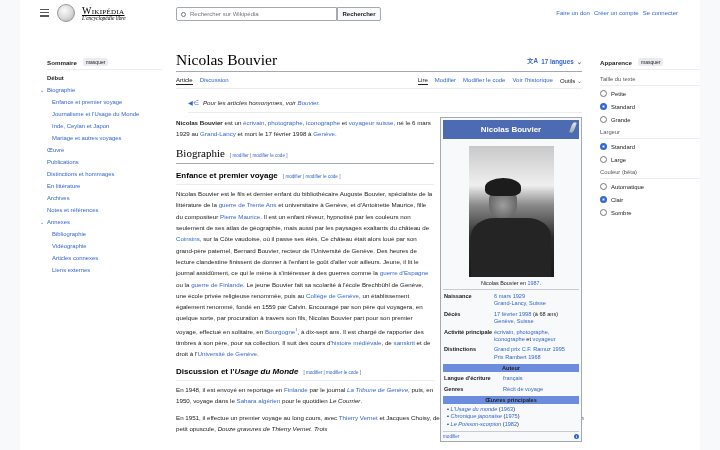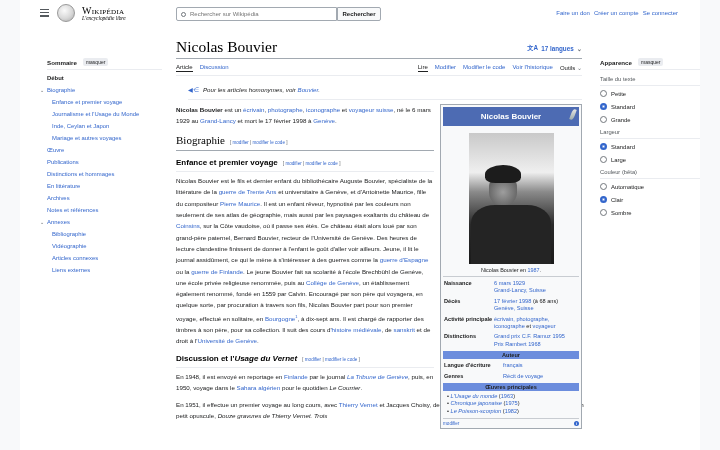--- a/index.html
+++ b/index.html
@@ -6,42 +6,42 @@
   html, body { width: 720px; height: 450px; overflow: hidden; background: #f8f9fa; }
   body { font-family: "Liberation Sans", sans-serif; color: #202122; font-size: 6.2px; position: relative; }
   a, .link { color: #3366cc; text-decoration: none; }
   .page { position: absolute; left: 20px; top: 0; width: 680px; height: 450px; background: #fff; }
 
   
   .hamburger { position: absolute; left: 20px; top: 9px; width: 9px; height: 8px; }
   .hamburger span { display: block; height: 1.2px; background: #54595d; margin-bottom: 2px; }
   .logo-globe { position: absolute; left: 37px; top: 4px; width: 18px; height: 18px; border-radius: 50%;
     background: radial-gradient(circle at 40% 35%, #fafafa 0%, #d8d8d8 55%, #a8a8a8 100%); border: 0.5px solid #999; }
-  .logo-word { position: absolute; left: 62px; top: 5px; font-family: "Liberation Serif", serif; font-size: 10px; letter-spacing: 0.3px; color: #000; font-variant: small-caps; }
+  .logo-word { position: absolute; left: 62px; top: 5px; font-family: "Liberation Serif", serif; font-size: 10px; letter-spacing: 0.3px; color: #000; font-variant: small-caps; text-decoration: underline; }
   .logo-tag { position: absolute; left: 62px; top: 15px; font-family: "Liberation Serif", serif; font-size: 5.4px; color: #000; font-style: italic; }
   .search-box { position: absolute; left: 156px; top: 7px; width: 161px; height: 14px; border: 1px solid #a2a9b1; border-radius: 2px 0 0 2px; background: #fff; display: flex; align-items: center; padding-left: 4px; }
   .search-box .mag { width: 5px; height: 5px; border: 1px solid #72777d; border-radius: 50%; margin-right: 4px; }
   .search-box input { border: none; outline: none; font-family: "Liberation Sans", sans-serif; font-size: 6px; color: #72777d; width: 140px; background: transparent; }
   .search-btn { position: absolute; left: 317px; top: 7px; width: 44px; height: 14px; border: 1px solid #a2a9b1; background: #f8f9fa; font-size: 6px; font-weight: bold; display: flex; align-items: center; justify-content: center; border-radius: 0 2px 2px 0; }
   .top-links { position: absolute; right: 22px; top: 10px; display: flex; gap: 4px; font-size: 6px; }
 
   
   .toc { position: absolute; left: 27px; top: 58px; width: 115px; }
   .toc-head { display: flex; align-items: center; gap: 6px; border-bottom: 1px solid #eaecf0; padding-bottom: 3px; }
   .toc-title { font-weight: bold; font-size: 6.2px; }
   .pill { font-size: 5px; background: #eaecf0; color: #202122; padding: 1px 3px; border-radius: 2px; }
   .toc-list { list-style: none; margin-top: 5px; }
   .toc-list li { font-size: 5.9px; line-height: 7px; margin-bottom: 5px; position: relative; }
   .toc-list li.lvl1 { padding-left: 0; }
   .toc-list li.lvl2 { padding-left: 5px; }
   .toc-list li.start { font-weight: bold; color: #202122; }
   .toc-list .chev { position: absolute; left: -7px; top: 0; color: #54595d; font-size: 5px; }
 
   
-  .main { position: absolute; left: 156px; top: 38px; width: 406px; }
+  .main { position: absolute; left: 156px; top: 51px; width: 406px; }
   .title-row { display: flex; justify-content: space-between; align-items: flex-end; border-bottom: 1px solid #a2a9b1; padding-bottom: 2px; }
   h1 { font-family: "Liberation Serif", serif; font-weight: normal; font-size: 15.5px; color: #000; }
   .lang-btn { color: #3366cc; font-size: 6.3px; font-weight: bold; display: flex; align-items: center; gap: 3px; padding-bottom: 3px; }
   .tabs { display: flex; justify-content: space-between; margin-top: 5px; font-size: 6px; border-bottom: 1px solid #eaecf0; padding-bottom: 3px; }
   .tabs .group { display: flex; gap: 7px; }
   .tab-active { color: #202122; border-bottom: 1px solid #202122; padding-bottom: 1px; }
   .hatnote { font-style: italic; font-size: 6.2px; margin: 10px 0 0 12px; padding-bottom: 6px; border-bottom: 1px solid #eaecf0; display: flex; align-items: center; gap: 4px; }
   .article { position: relative; margin-top: 4px; }
   .body-col { width: 258px; font-size: 6.2px; line-height: 11.3px; }
   .body-col p { margin-bottom: 5px; }
@@ -167,21 +167,21 @@
         </p>
 
         <h2><span>Biographie</span><span class="editsec">[ <a>modifier</a> | <a>modifier le code</a> ]</span></h2>
 
         <h3><span>Enfance et premier voyage</span><span class="editsec">[ <a>modifier</a> | <a>modifier le code</a> ]</span></h3>
 
         <p>
           <span>Nicolas Bouvier est le fils et dernier enfant du bibliothécaire Auguste Bouvier, spécialiste de la littérature de la </span><a>guerre de Trente Ans</a><span> et universitaire à Genève, et d'Antoinette Maurice, fille du compositeur </span><a>Pierre Maurice</a><span>. Il est un enfant rêveur, hypnotisé par les couleurs non seulement de ses atlas de géographie, mais aussi par les paysages exaltants du château de </span><a>Coinsins</a><span>, sur la Côte vaudoise, où il passe ses étés. Ce château était alors loué par son grand-père paternel, Bernard Bouvier, recteur de l'Université de Genève. Des heures de lecture clandestine finissent de donner à l'enfant le goût d'aller voir ailleurs. Jeune, il lit le journal assidûment, ce qui le mène à s'intéresser à des guerres comme la </span><a>guerre d'Espagne</a><span> ou la </span><a>guerre de Finlande</a><span>. Le jeune Bouvier fait sa scolarité à l'école Brechbühl de Genève, une école privée religieuse renommée, puis au </span><a>Collège de Genève</a><span>, un établissement également renommé, fondé en 1559 par Calvin. Encouragé par son père qui voyagera, en quelque sorte, par procuration à travers son fils, Nicolas Bouvier part pour son premier voyage, effectué en solitaire, en </span><a>Bourgogne</a><sup><a>1</a></sup><span>, à dix-sept ans. Il est chargé de rapporter des timbres à son père, pour sa collection. Il suit des cours d'</span><a>histoire médiévale</a><span>, de </span><a>sanskrit</a><span> et de droit à l'</span><a>Université de Genève</a><span>.</span>
         </p>
 
-        <h3><span>Discussion et l'</span><i>Usage du Vernet</i><span class="editsec">[ <a>modifier</a> | <a>modifier le code</a> ]</span></h3>
+        <h3><span>Discussion et l'</span><i>Usage du Monde</i><span class="editsec">[ <a>modifier</a> | <a>modifier le code</a> ]</span></h3>
 
         <p>
           <span>En 1948, il est envoyé en reportage en </span><a>Finlande</a><span> par le journal </span><a style="font-style:italic">La Tribune de Genève</a><span>, puis, en 1950, voyage dans le </span><a>Sahara algérien</a><span> pour le quotidien </span><i>Le Courrier</i><span>.</span>
         </p>
         <p style="width:410px;">
           <span>En 1951, il effectue un premier voyage au long cours, avec </span><a>Thierry Vernet</a><span> et Jacques Choisy, de </span><a>Venise</a><span> jusqu'à </span><a>Istanbul</a><span>. Cette expédition mène à un petit opuscule, </span><i>Douze gravures de Thierry Vernet. Trois</i>
         </p>
       </div>
 
       <aside class="infobox">

